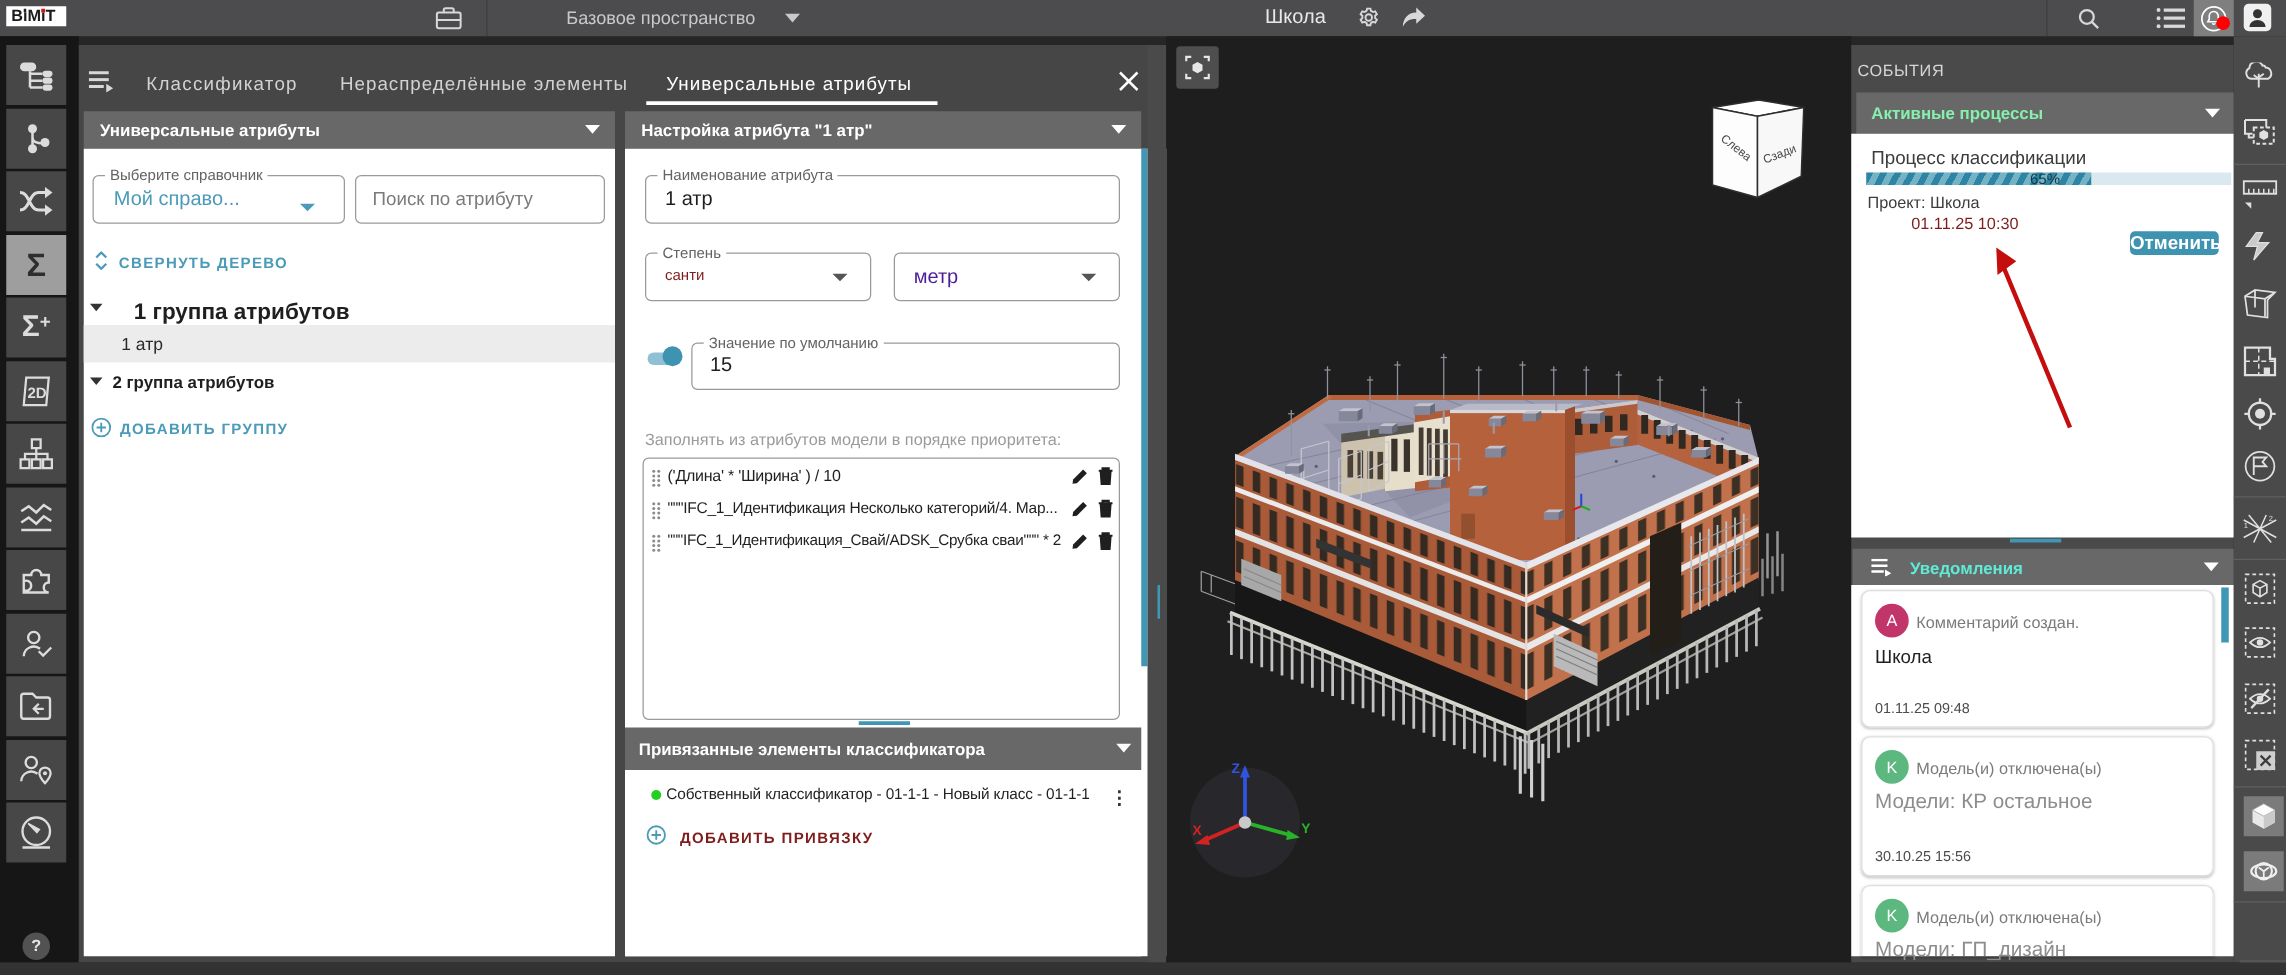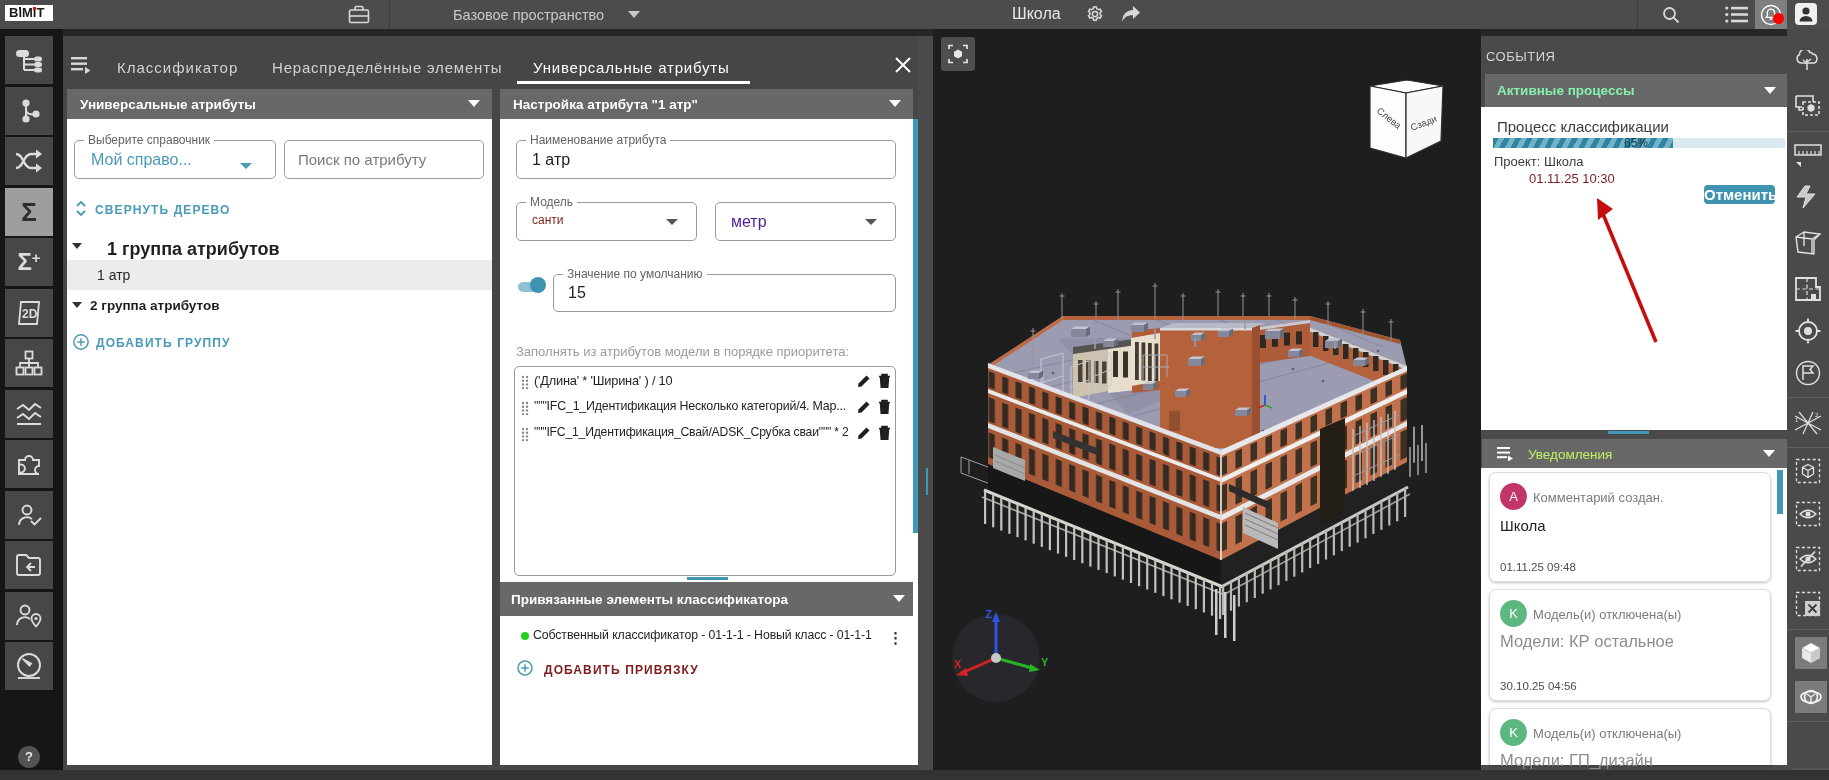--- a/index.html
+++ b/index.html
@@ -219,21 +219,21 @@
       <span style="position:absolute;left:13px;top:8px;">Настройка атрибута "1 атр"</span>
     <span style="position:absolute;right:12px;top:11px;width:0;height:0;border-left:6px solid transparent;border-right:6px solid transparent;border-top:7px solid #fff;"></span>
   </div>
   <div class="abs" id="rightwhite" style="left:500px;top:119px;width:493px;height:646px;background:#fff;">
 
     <div style="position:absolute;left:16px;top:21px;width:380px;height:39px;border:1px solid #9a9a9a;border-radius:5px;"></div>
     <div style="position:absolute;left:26px;top:14px;background:#fff;padding:0 4px;color:#636363;font-size:12px;">Наименование атрибута</div>
     <div style="position:absolute;left:32px;top:32px;color:#1f1f1f;font-size:16px;">1 атр</div>
 
     <div style="position:absolute;left:16px;top:83px;width:181px;height:39px;border:1px solid #9a9a9a;border-radius:5px;"></div>
-    <div style="position:absolute;left:26px;top:76px;background:#fff;padding:0 4px;color:#636363;font-size:12px;">Модель</div>
+    <div style="position:absolute;left:26px;top:76px;background:#fff;padding:0 4px;color:#636363;font-size:12px;">Степень</div>
     <div style="position:absolute;left:32px;top:94px;color:#7f1d1d;font-size:12px;">санти</div>
     <div style="position:absolute;left:166px;top:100px;width:0;height:0;border-left:6px solid transparent;border-right:6px solid transparent;border-top:6px solid #555;"></div>
 
     <div style="position:absolute;left:215px;top:83px;width:181px;height:39px;border:1px solid #9a9a9a;border-radius:5px;"></div>
     <div style="position:absolute;left:231px;top:94px;color:#4c1d95;font-size:16px;">метр</div>
     <div style="position:absolute;left:365px;top:100px;width:0;height:0;border-left:6px solid transparent;border-right:6px solid transparent;border-top:6px solid #555;"></div>
 
     <div style="position:absolute;left:18px;top:163px;width:26px;height:10px;border-radius:5px;background:#8fc0d4;"></div>
     <div style="position:absolute;left:30px;top:158px;width:16px;height:16px;border-radius:50%;background:#3e93b0;"></div>
 
@@ -677,37 +677,37 @@
     <div class="abs" style="left:127px;top:395px;width:41px;height:3px;background:#3f97b5;"></div>
     <div style="position:absolute;left:1px;top:403px;width:305px;height:29px;background:#686868;">
       <svg style="position:absolute;left:15px;top:8px" width="17" height="14" viewBox="0 0 17 14">
         <g fill="#fff">
             <rect x="0" y="0" width="13" height="2"></rect>
             <rect x="0" y="4.6" width="13" height="2"></rect>
             <rect x="0" y="9.2" width="10" height="2"></rect>
           </g>
         <path d="M11 8.5 l5 3 -5 3 z" fill="#fff"></path>
       </svg>
-      <span style="position:absolute;left:46px;top:8px;color:#bef264;font-weight:normal;font-size:13.5px;">Уведомления</span>
+      <span style="position:absolute;left:46px;top:8px;color:#5eead4;font-weight:bold;font-size:13.5px;">Уведомления</span>
       <span style="position:absolute;right:12px;top:11px;width:0;height:0;border-left:6px solid transparent;border-right:6px solid transparent;border-top:7px solid #fff;"></span>
     </div>
     <div style="position:absolute;left:0;top:432px;width:306px;height:297px;background:#fff;">
 
       <div style="position:absolute;left:8px;top:4px;width:282px;height:110px;border:1px solid #ddd;border-radius:7px;box-shadow:0 1px 2.5px rgba(0,0,0,0.25);">
         <div style="position:absolute;left:10px;top:10px;width:27px;height:27px;border-radius:50%;background:#c2356b;color:#fff;font-size:13px;text-align:center;line-height:27px;">A</div>
         <div style="position:absolute;left:43px;top:17px;color:#7b7b7b;font-size:13px;">Комментарий создан.</div>
         <div style="position:absolute;left:10px;top:44px;color:#212121;font-size:15px;">Школа</div>
         <div style="position:absolute;left:10px;top:88px;color:#4c4c4c;font-size:11.5px;">01.11.25 09:48</div>
       </div>
 
       <div style="position:absolute;left:8px;top:121px;width:282px;height:112px;border:1px solid #ddd;border-radius:7px;box-shadow:0 1px 2.5px rgba(0,0,0,0.25);">
         <div style="position:absolute;left:10px;top:10px;width:27px;height:27px;border-radius:50%;background:#5cb87f;color:#fff;font-size:13px;text-align:center;line-height:27px;">K</div>
         <div style="position:absolute;left:43px;top:17px;color:#7b7b7b;font-size:13px;">Модель(и) отключена(ы)</div>
         <div style="position:absolute;left:10px;top:42px;color:#8d8d8d;font-size:16.5px;">Модели: КР остальное</div>
-        <div style="position:absolute;left:10px;top:90px;color:#4c4c4c;font-size:11.5px;">30.10.25 04:56</div>
+        <div style="position:absolute;left:10px;top:90px;color:#4c4c4c;font-size:11.5px;">30.10.25 15:56</div>
       </div>
 
       <div style="position:absolute;left:8px;top:240px;width:282px;height:57px;border:1px solid #ddd;border-radius:7px 7px 0 0;border-bottom:none;box-shadow:0 1px 2.5px rgba(0,0,0,0.25);">
         <div style="position:absolute;left:10px;top:10px;width:27px;height:27px;border-radius:50%;background:#5cb87f;color:#fff;font-size:13px;text-align:center;line-height:27px;">K</div>
         <div style="position:absolute;left:43px;top:17px;color:#7b7b7b;font-size:13px;">Модель(и) отключена(ы)</div>
         <div style="position:absolute;left:10px;top:42px;color:#8d8d8d;font-size:16.5px;">Модели: ГП_дизайн</div>
       </div>
 
       <div style="position:absolute;left:296px;top:2px;width:6px;height:44px;background:#3f97b5;"></div>
     </div>

